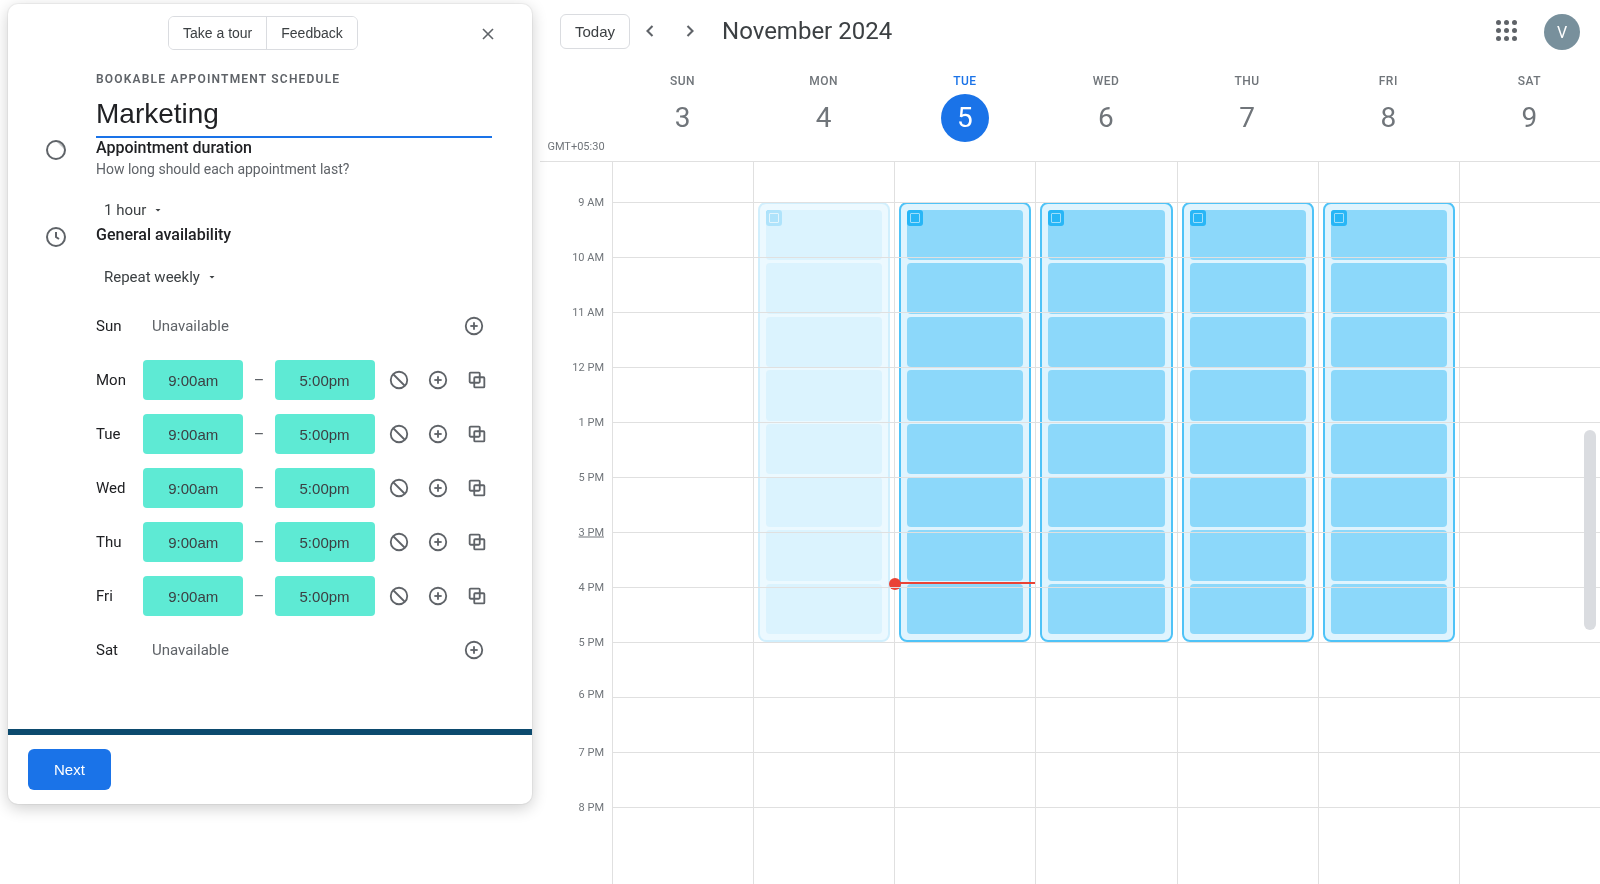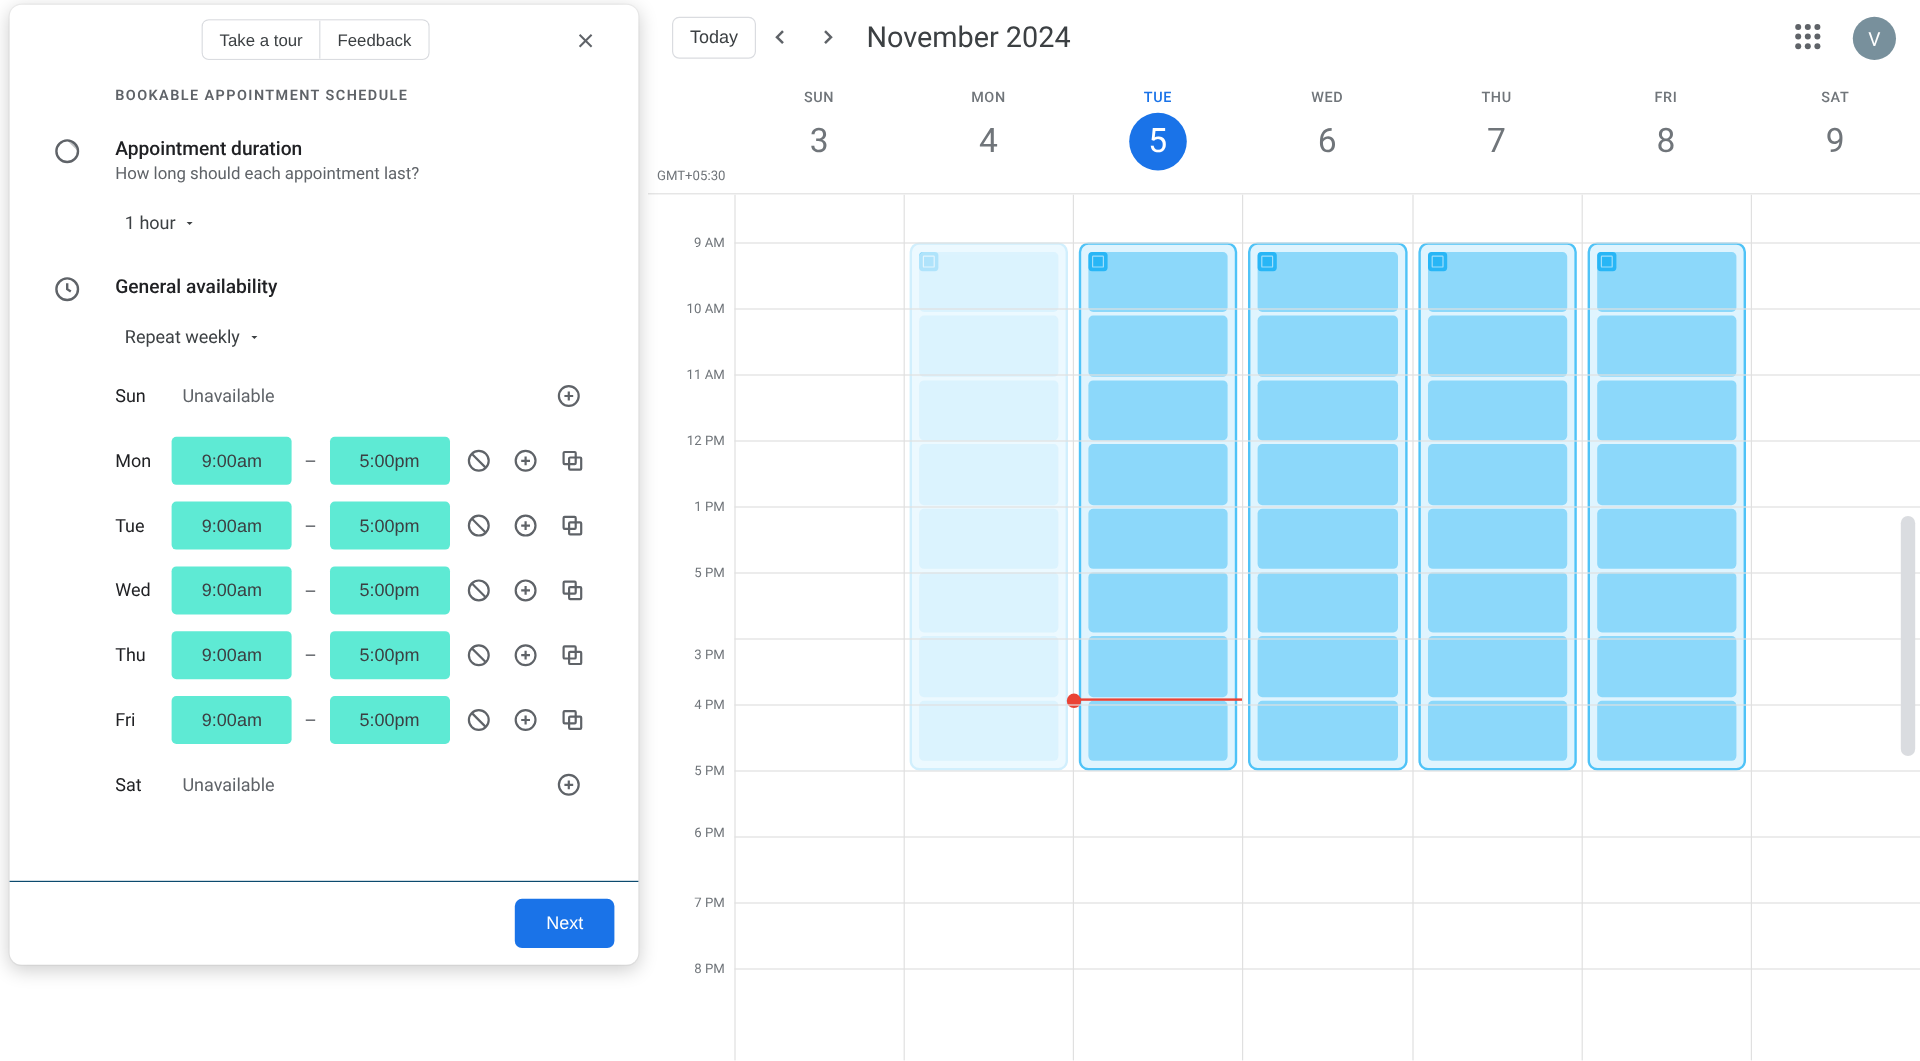--- a/index.html
+++ b/index.html
@@ -51,35 +51,35 @@
 .close-btn { position: absolute; top: 10px; right: 14px; width: 40px; height: 40px; border: none; background: transparent; border-radius: 50%; cursor: pointer; font-size: 20px; color: #5f6368; }
 
 .panel-body { flex: 1; overflow-y: auto; padding: 0 40px 20px 88px; position: relative; }
 .panel-body::-webkit-scrollbar { width: 12px; }
 .panel-body::-webkit-scrollbar-thumb { background: #dadce0; border-radius: 6px; }
 
 .section-label { font-size: 12px; font-weight: 600; letter-spacing: 1.2px; color: #5f6368; margin: 22px 0 8px -0px; }
 .title-input { width: 100%; font-size: 28px; border: none; border-bottom: 2px solid #1a73e8; padding: 4px 0 6px 0; outline: none; color: #202124; }
 
 .row-icon { position: absolute; left: -52px; top: 0; width: 24px; height: 24px; color: #5f6368; }
-.section { position: relative; margin-top: 28px; }
+.section { position: relative; }
 .section-title { font-size: 16px; color: #202124; font-weight: 500; }
 .section-sub { font-size: 14px; color: #5f6368; margin-top: 4px; }
 .link { color: #1a73e8; text-decoration: none; }
 
 .dropdown { display: inline-flex; align-items: center; gap: 6px; margin-top: 18px; padding: 6px 8px; font-size: 15px; color: #3c4043; cursor: pointer; border-radius: 4px; }
 
 .avail-row { display: flex; align-items: center; gap: 10px; margin-top: 14px; min-height: 40px; }
 .day-label { width: 46px; font-size: 15px; color: #202124; }
 .unavail { color: #5f6368; font-size: 15px; flex: 1; }
 .time-input { width: 100px; height: 40px; background: #5eead4; border: none; border-radius: 4px; text-align: center; font-size: 15px; color: #3c4043; }
 .dash { width: 14px; text-align: center; color: #5f6368; }
 .icon-btn { width: 36px; height: 36px; border: none; background: transparent; border-radius: 50%; cursor: pointer; display: flex; align-items: center; justify-content: center; color: #5f6368; }
 
-.panel-footer { border-top: 1px solid #0c4a6e; padding: 14px 20px; display: flex; justify-content: flex-end; }
+.panel-footer { border-top: 6px solid #0c4a6e; padding: 14px 20px; display: flex; }
 .next-btn { background: #1a73e8; color: #fff; border: none; border-radius: 6px; padding: 12px 26px; font-size: 15px; font-weight: 500; cursor: pointer; }
 
 .scroll-indicator { position: absolute; right: 4px; top: 430px; width: 12px; height: 200px; background: #dadce0; border-radius: 6px; }
 
 svg { display: block; }
 </style>
 </head>
 <body>
 
 <div class="topbar">
@@ -123,21 +123,21 @@
       <div class="day-col-head"><div class="day-name">SAT</div><div class="day-num">9</div></div>
     </div>
   <div class="grid-body">
     <div class="time-col">
         <div class="hour-label" style="top: 40px;">9 AM</div>
         <div class="hour-label" style="top: 95px;">10 AM</div>
         <div class="hour-label" style="top: 150px;">11 AM</div>
         <div class="hour-label" style="top: 205px;">12 PM</div>
         <div class="hour-label" style="top: 260px;">1 PM</div>
         <div class="hour-label" style="top: 315px;">5 PM</div>
-        <div class="hour-label" style="top: 384px;">3 PM</div>
+        <div class="hour-label" style="top: 370px; text-decoration: underline;">3 PM</div>
         <div class="hour-label" style="top: 425px;">4 PM</div>
         <div class="hour-label" style="top: 480px;">5 PM</div>
         <div class="hour-label" style="top: 532px;">6 PM</div>
         <div class="hour-label" style="top: 590px;">7 PM</div>
         <div class="hour-label" style="top: 645px;">8 PM</div>
       </div>
     <div class="day-cols">
         <div class="day-col"></div>
         <div class="day-col">
           <div class="appt-block past" style="top: 40px; height: 440px;">
@@ -243,20 +243,21 @@
     <button class="close-btn">
       <svg width="20" height="20" viewBox="0 0 24 24" fill="none" stroke="currentColor" stroke-width="2">
           <line x1="18" y1="6" x2="6" y2="18"></line>
           <line x1="6" y1="6" x2="18" y2="18"></line>
         </svg>
     </button>
   </div>
 
   <div class="panel-body">
     <div class="section-label">BOOKABLE APPOINTMENT SCHEDULE</div>
+    <input class="title-input" value="Marketing" style="">
 
     <div class="section">
       <span class="row-icon">
         <svg width="24" height="24" viewBox="0 0 24 24" fill="none" stroke="currentColor" stroke-width="2">
             <circle cx="12" cy="12" r="9"></circle>
             <path d="M12 3 A9 9 0 0 1 21 12" fill="currentColor" stroke="none" opacity="0.4"></path>
           </svg>
       </span>
       <div class="section-title">Appointment duration</div>
       <div class="section-sub">How long should each appointment last?</div>

